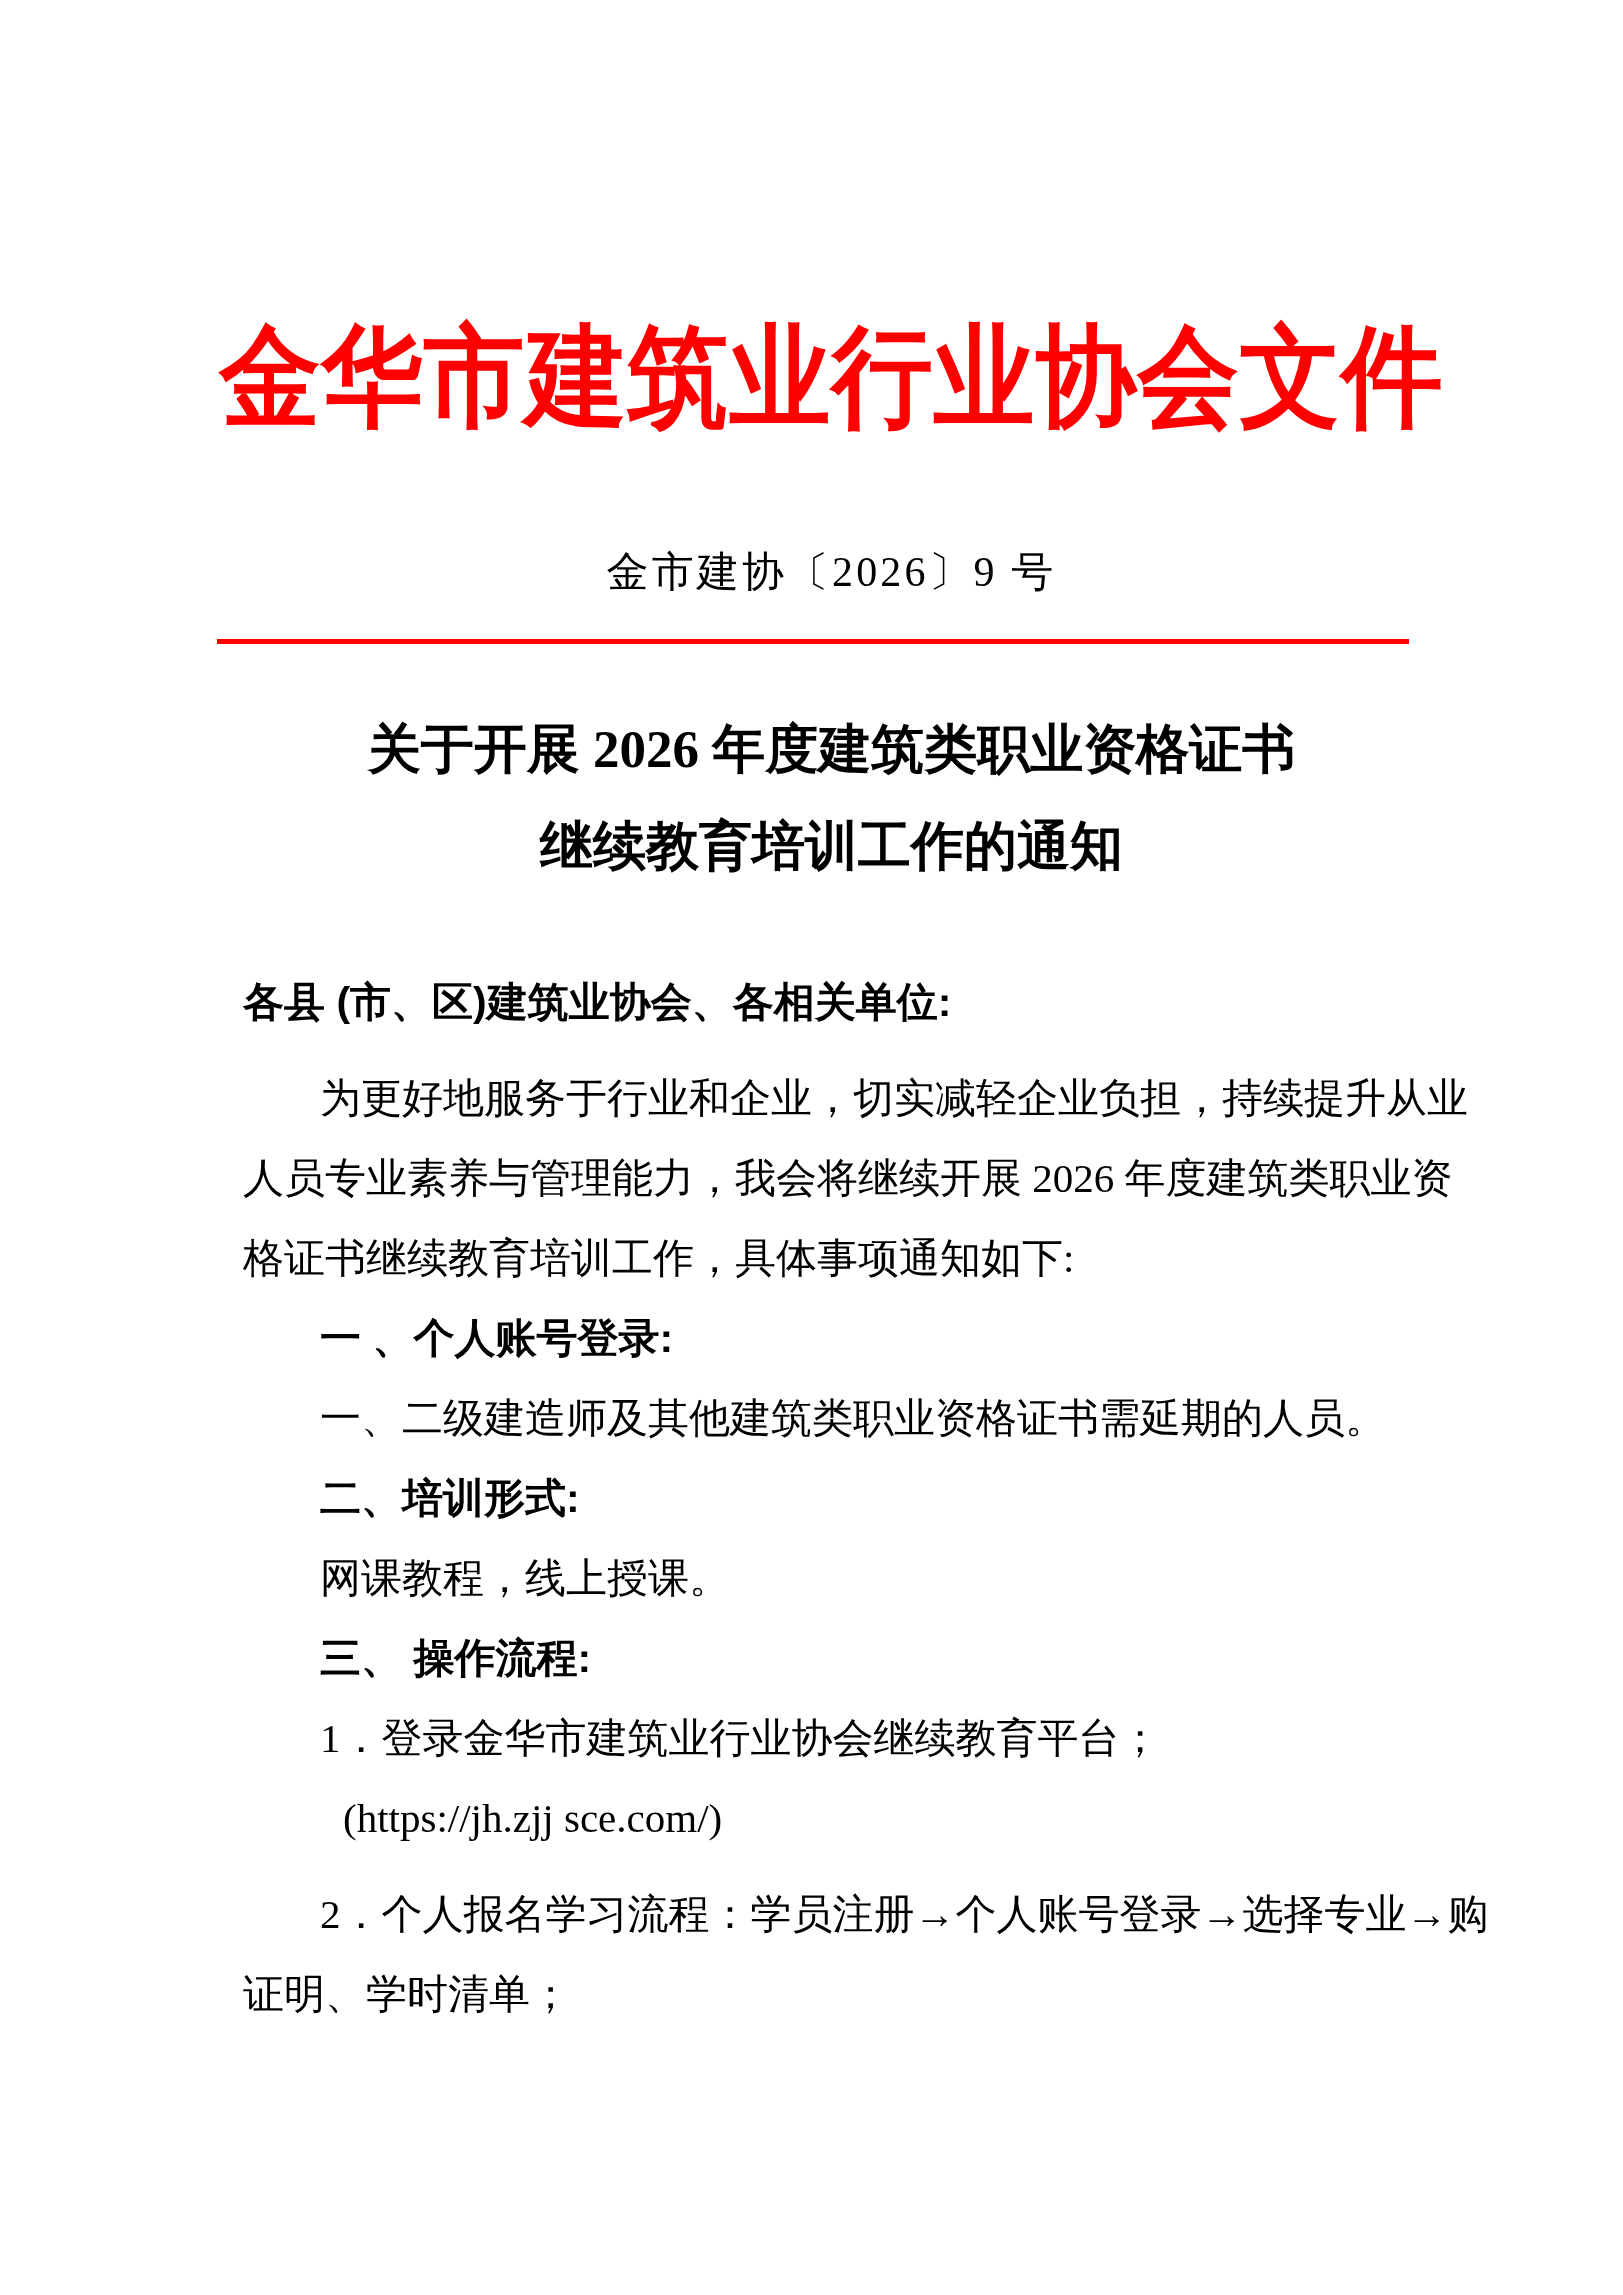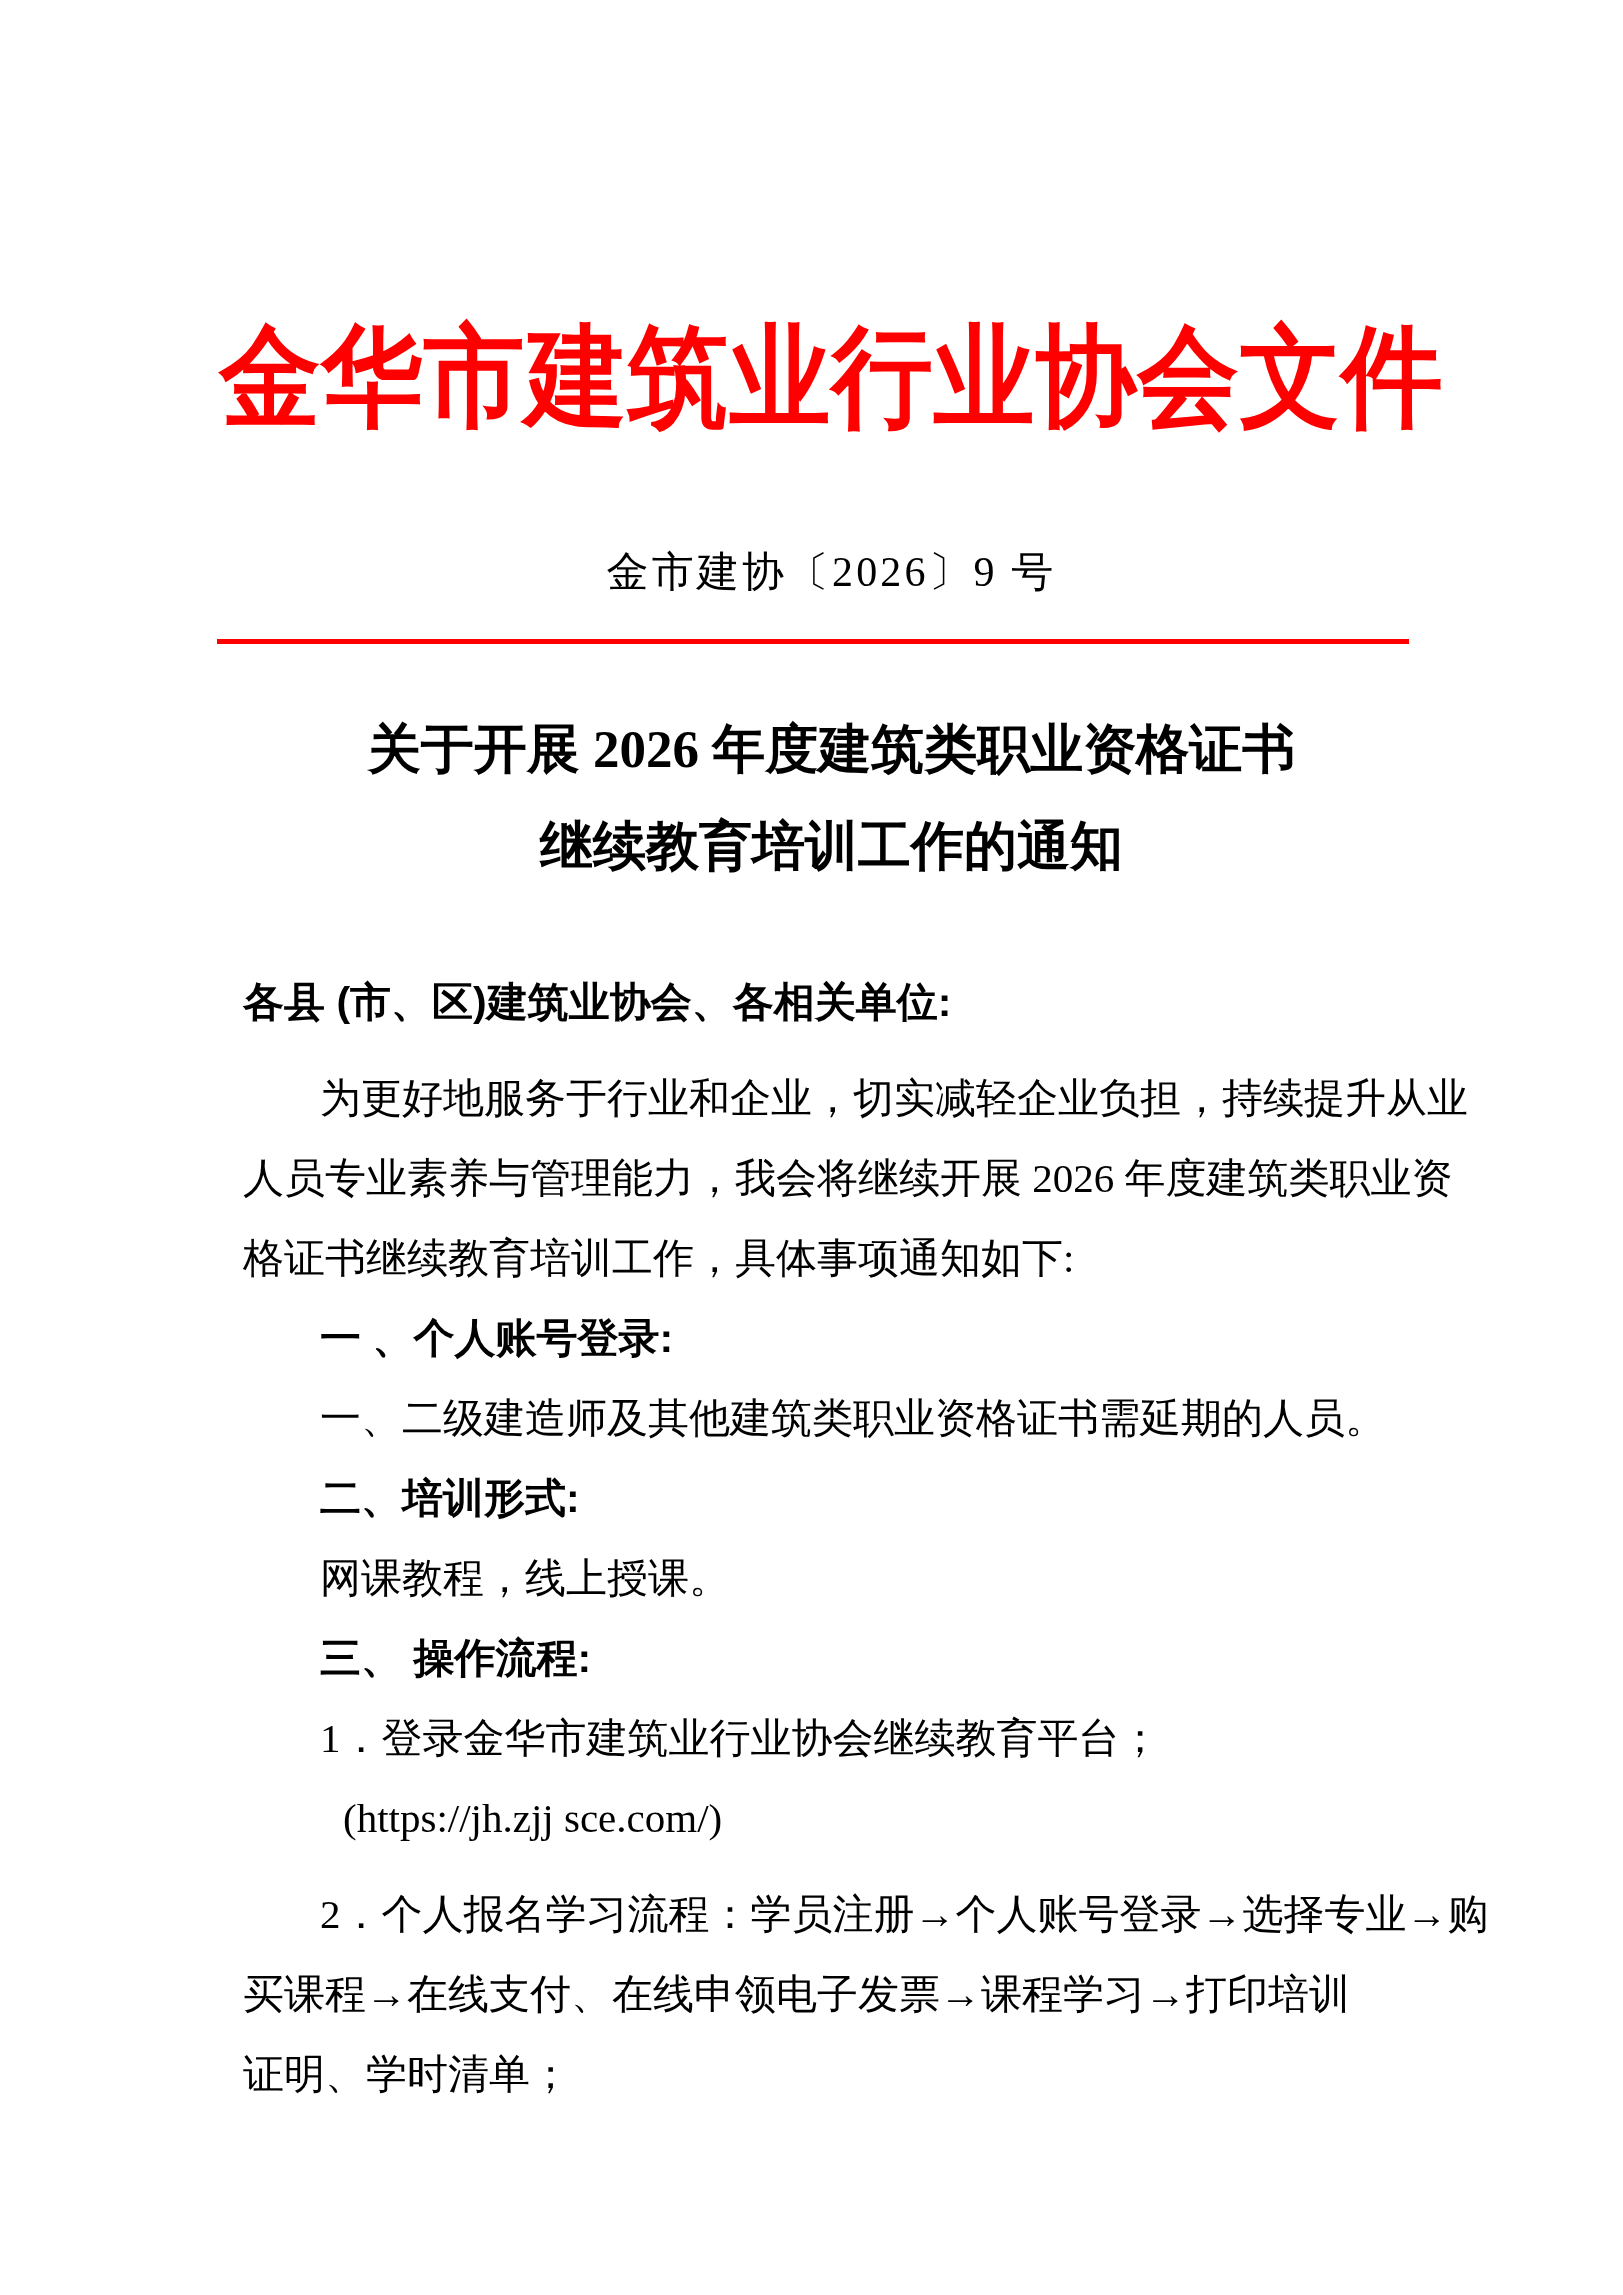--- a/index.html
+++ b/index.html
@@ -112,19 +112,18 @@
     <div class="line ind">一、二级建造师及其他建筑类职业资格证书需延期的人员。</div>
 
     <div class="line ind sans-bold">二、培训形式:</div>
     <div class="line ind">网课教程，线上授课。</div>
 
     <div class="line ind sans-bold">三、 操作流程:</div>
     <div class="line ind">1．登录金华市建筑业行业协会继续教育平台；</div>
     <div class="line ind-url">(https://jh.zjj sce.com/)</div>
 
     <div class="line ind para-gap-sm">2．个人报名学习流程：学员注册→个人账号登录→选择专业→购</div>
-    <div class="line">买课程→在线支付、在线申领电子发票→课程学习→打印培训</div>
     <div class="line">证明、学时清单；</div>
 
   </div>
 
 </div>
 
 
 </body></html>

